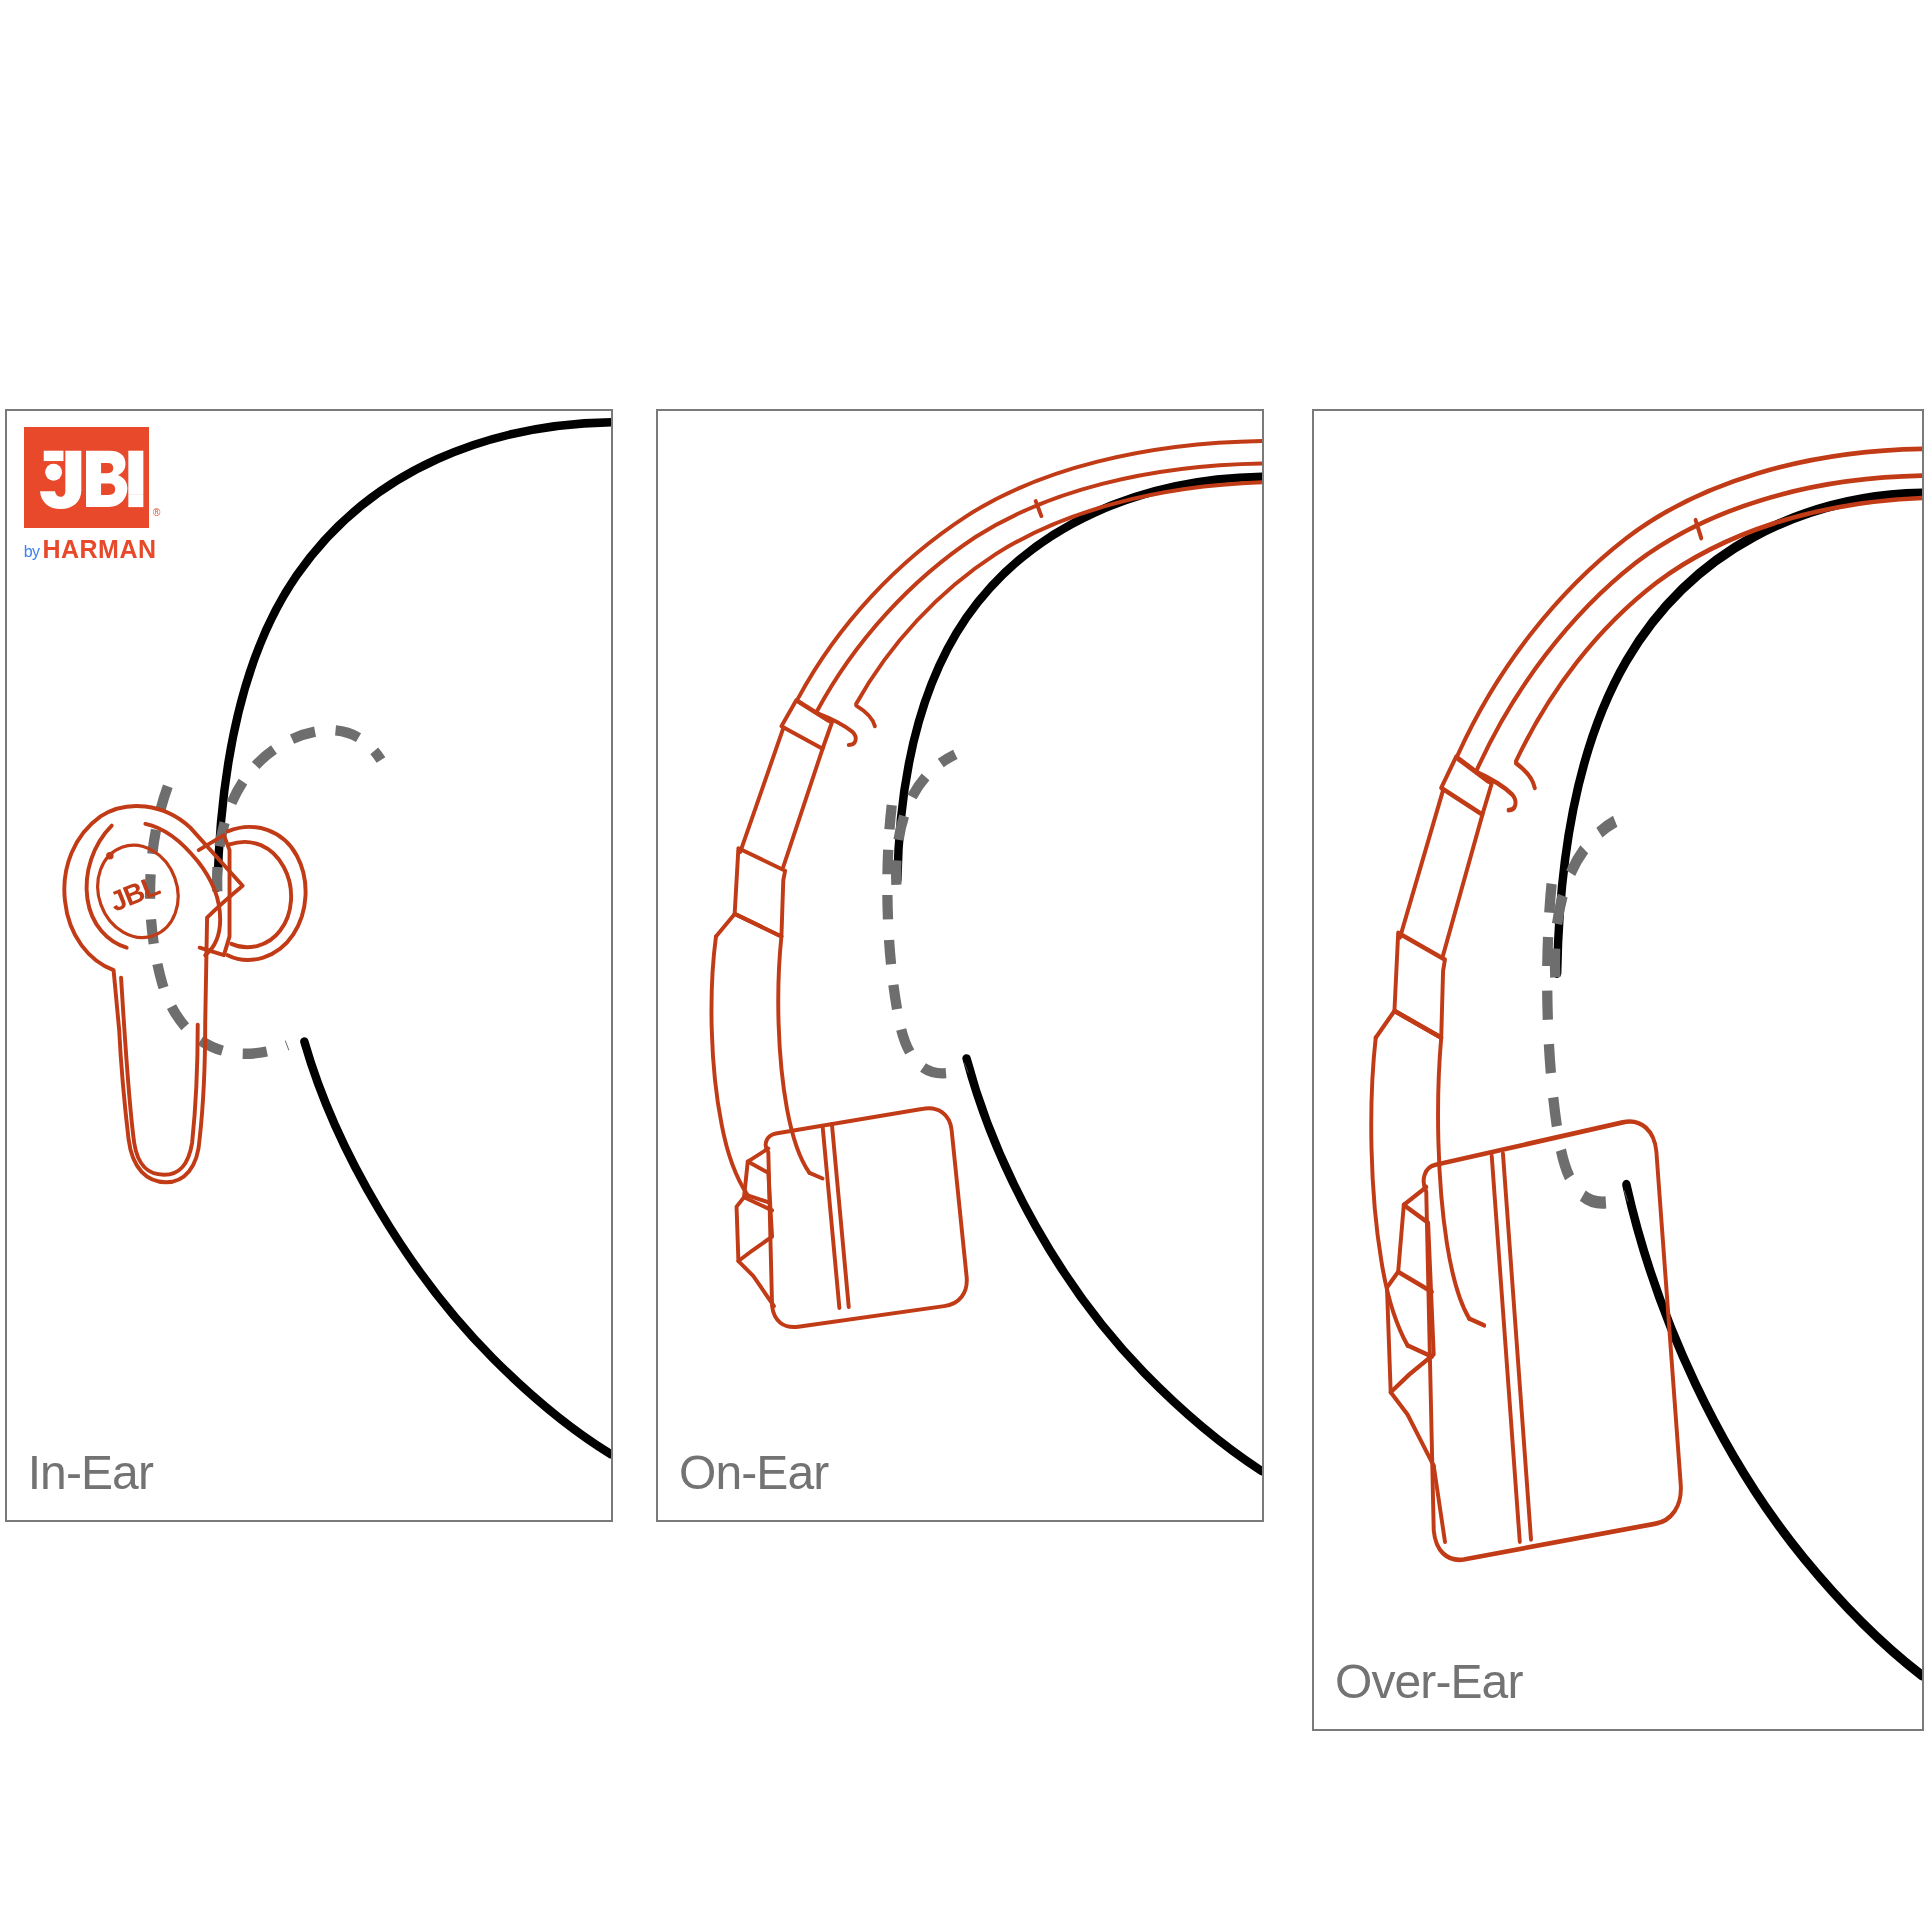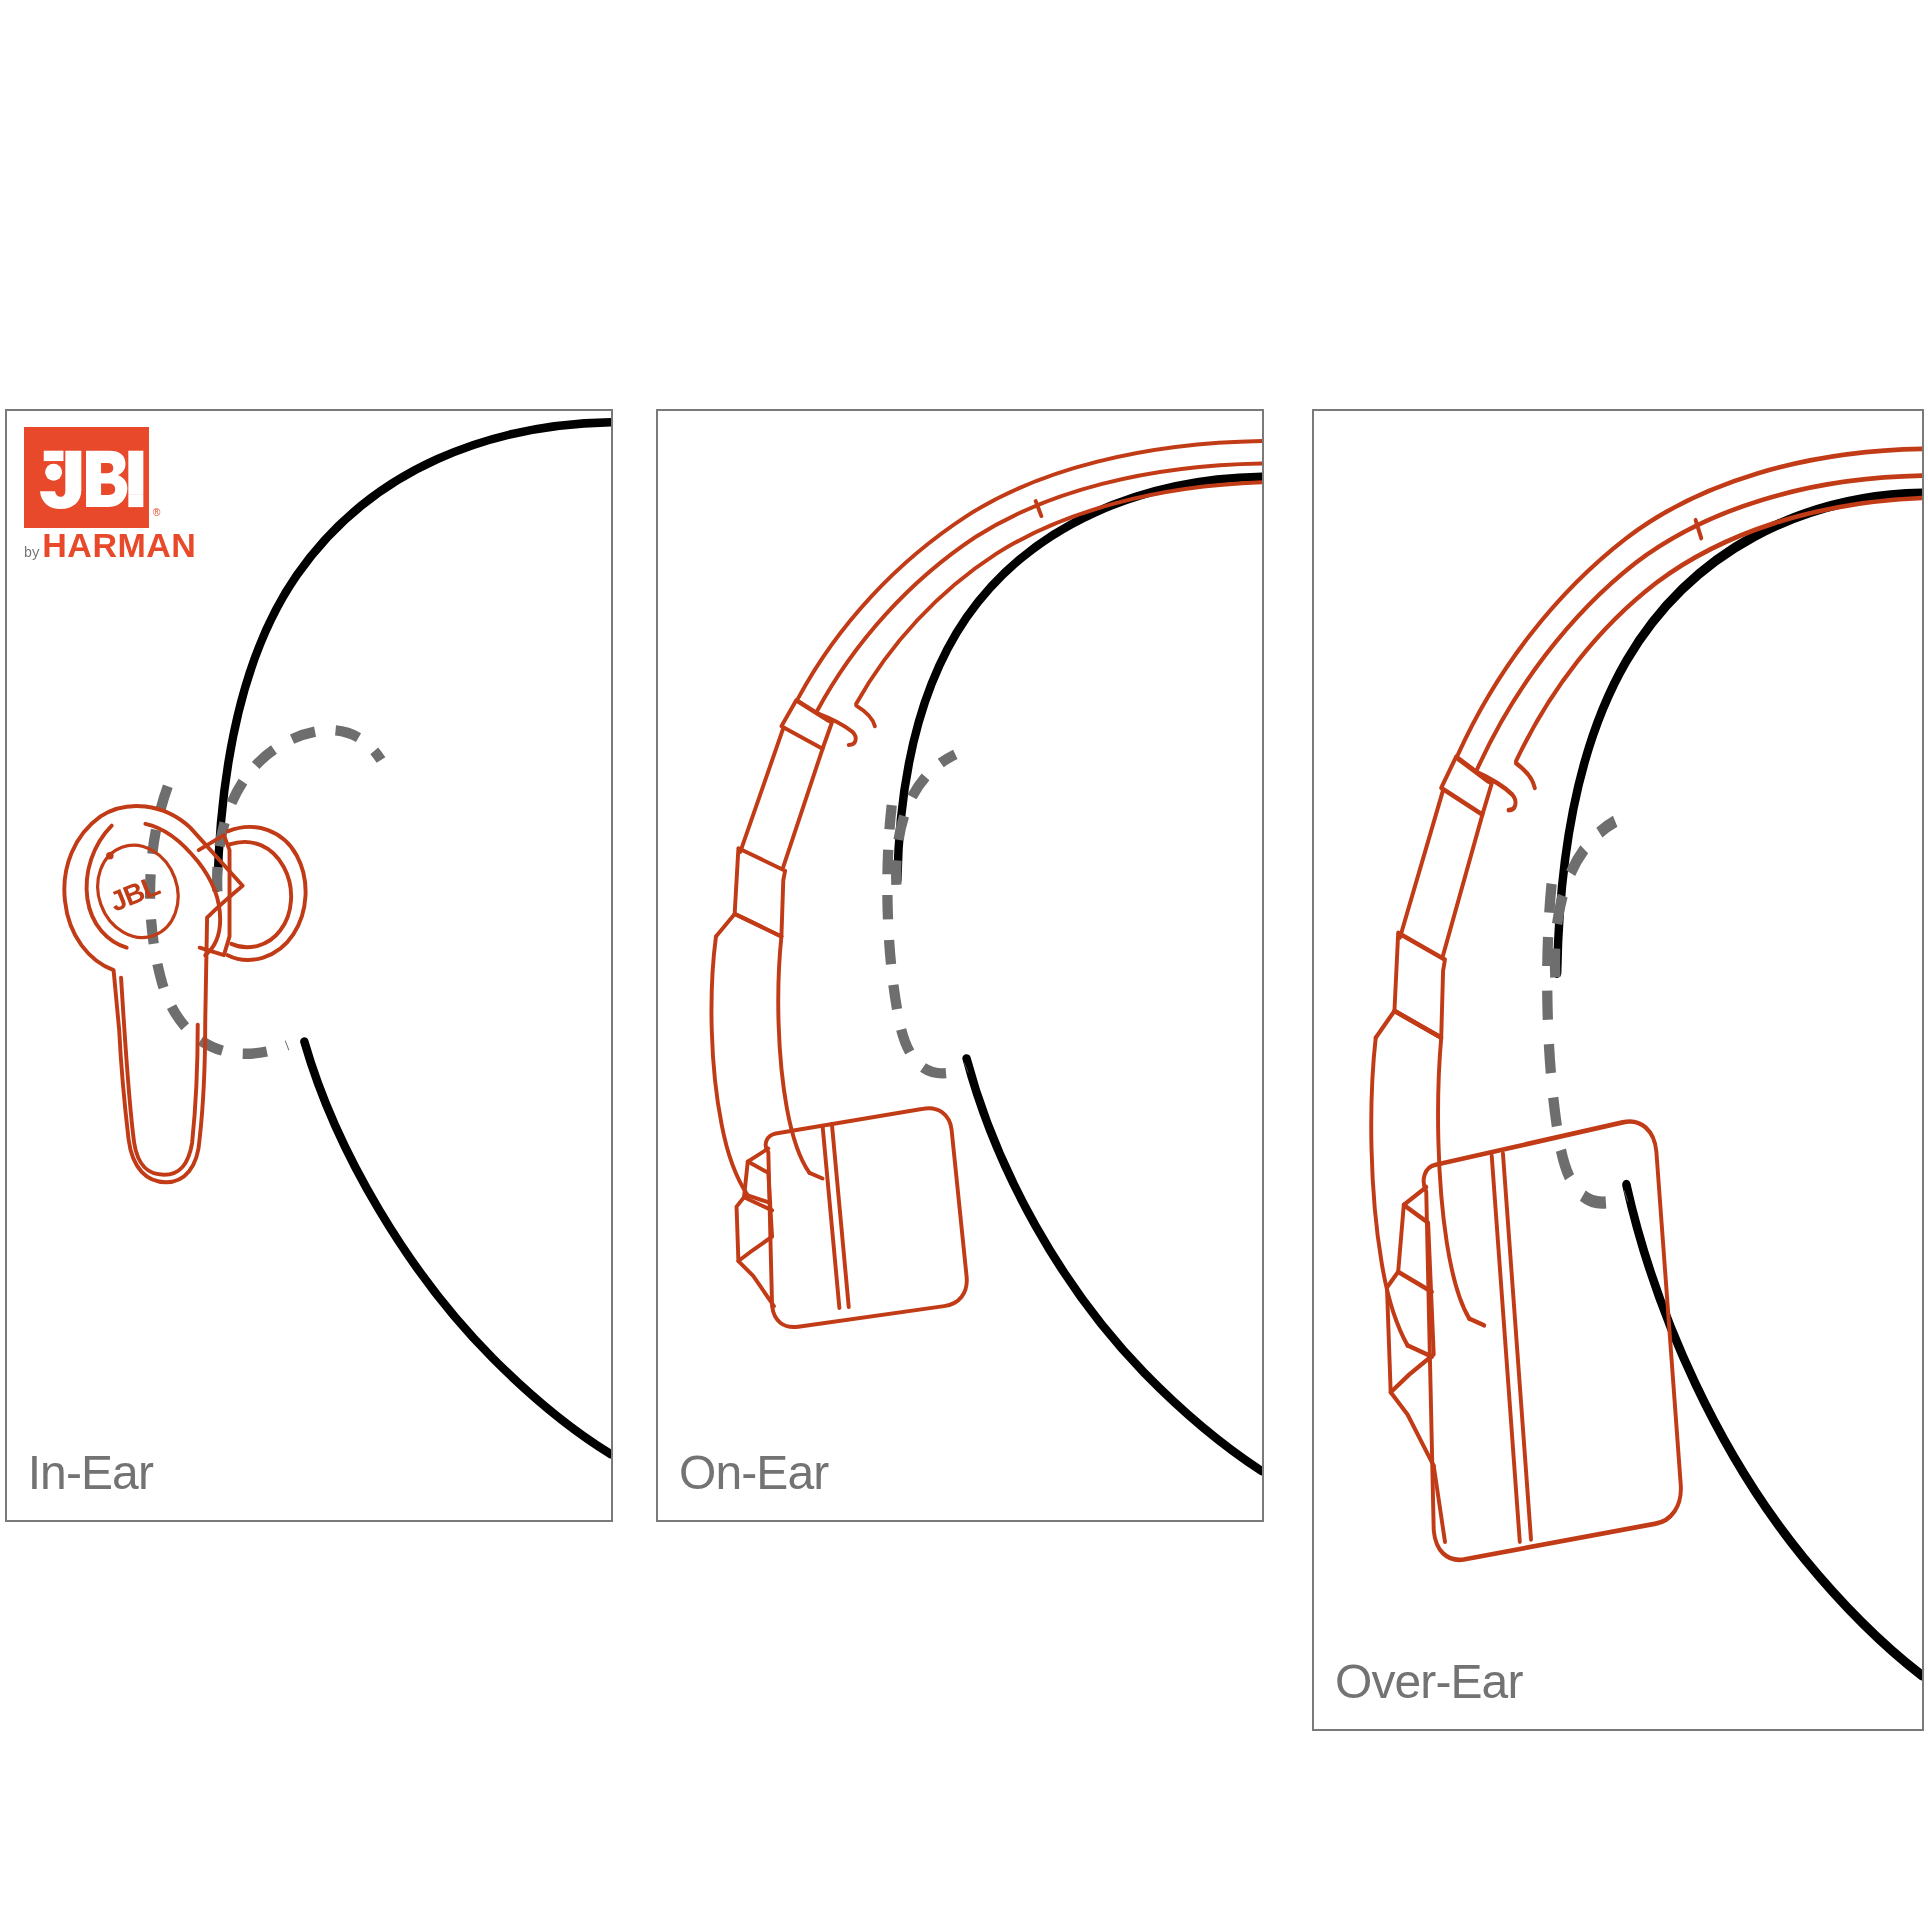--- a/index.html
+++ b/index.html
@@ -67,30 +67,29 @@
     line-height: 1;
   }
   .logo-sub {
     margin-top: 5.6px;
     display: flex;
     align-items: flex-end;
     gap: 2.8px;
     height: 28px;
   }
   .logo-by {
-    font-size: 14px;
-    color: #737373;
+    font-size: 16px;
+    color: #3b82f6;
     font-weight: 400;
     line-height: 1;
     padding-bottom: 1.9px;
     letter-spacing: -0.5px;
-    font-family: Liberation Mono, monospace;
   }
   .logo-harman {
-    font-size: 34px;
+    font-size: 25px;
     color: #E8492B;
     font-weight: 700;
     line-height: 1;
     letter-spacing: 0.5px;
     text-align: center;
   }
 
   
   .panel-caption {
     position: absolute;

